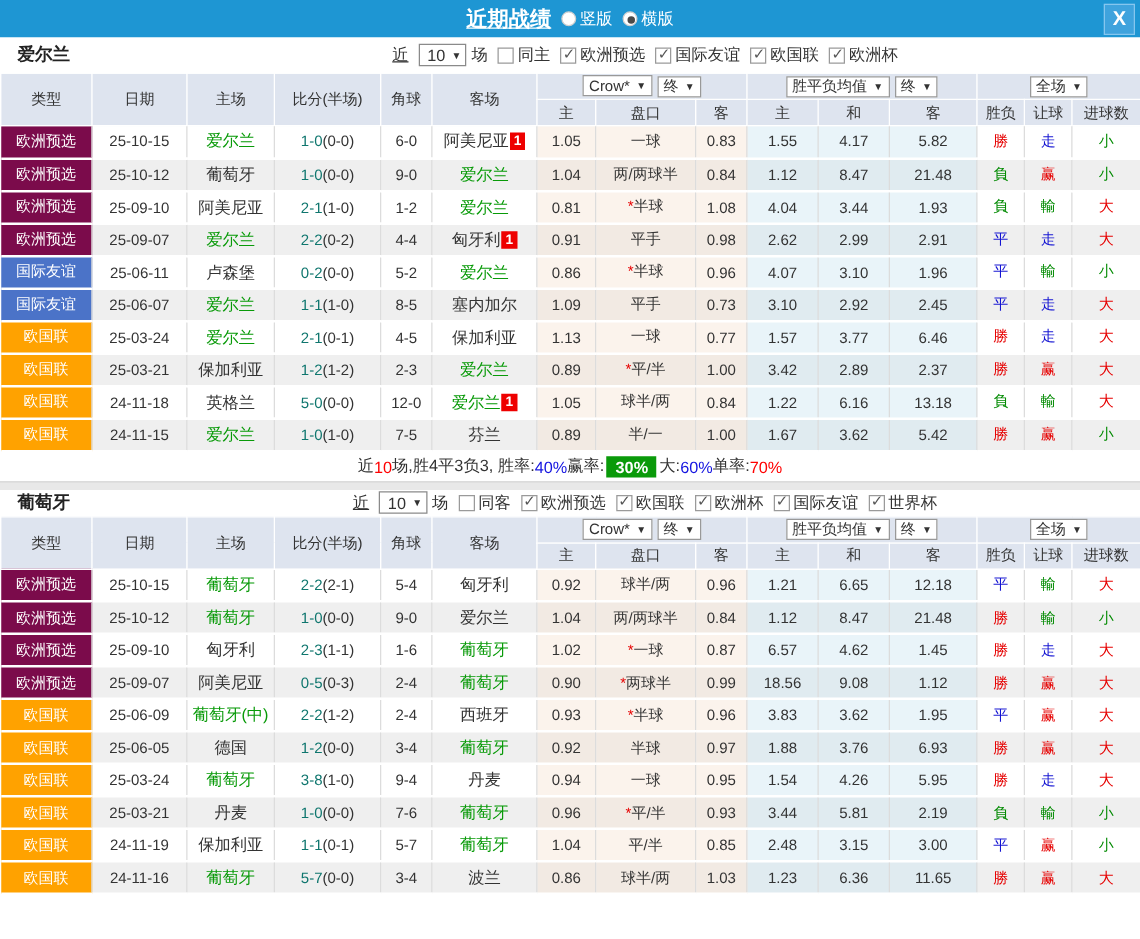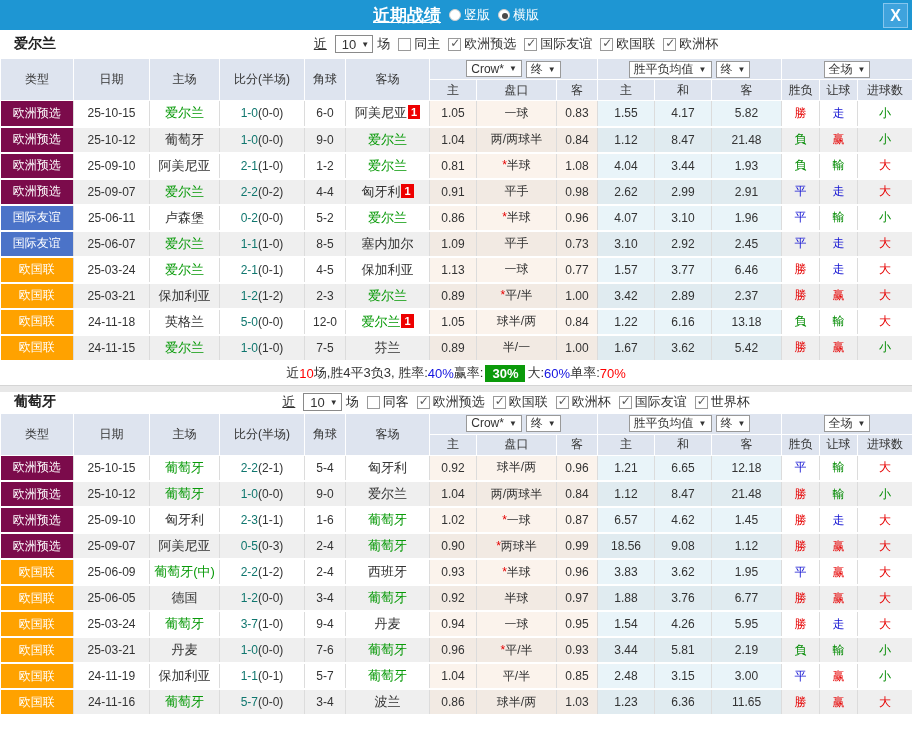--- a/index.html
+++ b/index.html
@@ -521,30 +521,30 @@
           <td>25-06-05</td>
           <td><span class="team">德国</span></td>
           <td><span class="ft">1-2</span><span class="half">(0-0)</span></td>
           <td>3-4</td>
           <td><span class="team green">葡萄牙</span></td>
           <td class="hcap">0.92</td>
           <td class="hcap"><span>半球</span></td>
           <td class="hcap">0.97</td>
           <td class="euro">1.88</td>
           <td class="euro">3.76</td>
-          <td class="euro">6.77</td>
+          <td class="euro">6.93</td>
           <td style="color: rgb(230, 0, 0);">勝</td>
           <td style="color: rgb(230, 0, 0);">赢</td>
           <td style="color: rgb(230, 0, 0);">大</td>
         </tr>
         <tr class="odd">
           <td class="type" style="background: rgb(255, 162, 0);">欧国联</td>
           <td>25-03-24</td>
           <td><span class="team green">葡萄牙</span></td>
-          <td><span class="ft">3-7</span><span class="half">(1-0)</span></td>
+          <td><span class="ft">3-8</span><span class="half">(1-0)</span></td>
           <td>9-4</td>
           <td><span class="team">丹麦</span></td>
           <td class="hcap">0.94</td>
           <td class="hcap"><span>一球</span></td>
           <td class="hcap">0.95</td>
           <td class="euro">1.54</td>
           <td class="euro">4.26</td>
           <td class="euro">5.95</td>
           <td style="color: rgb(230, 0, 0);">勝</td>
           <td style="color: rgb(20, 20, 210);">走</td>

